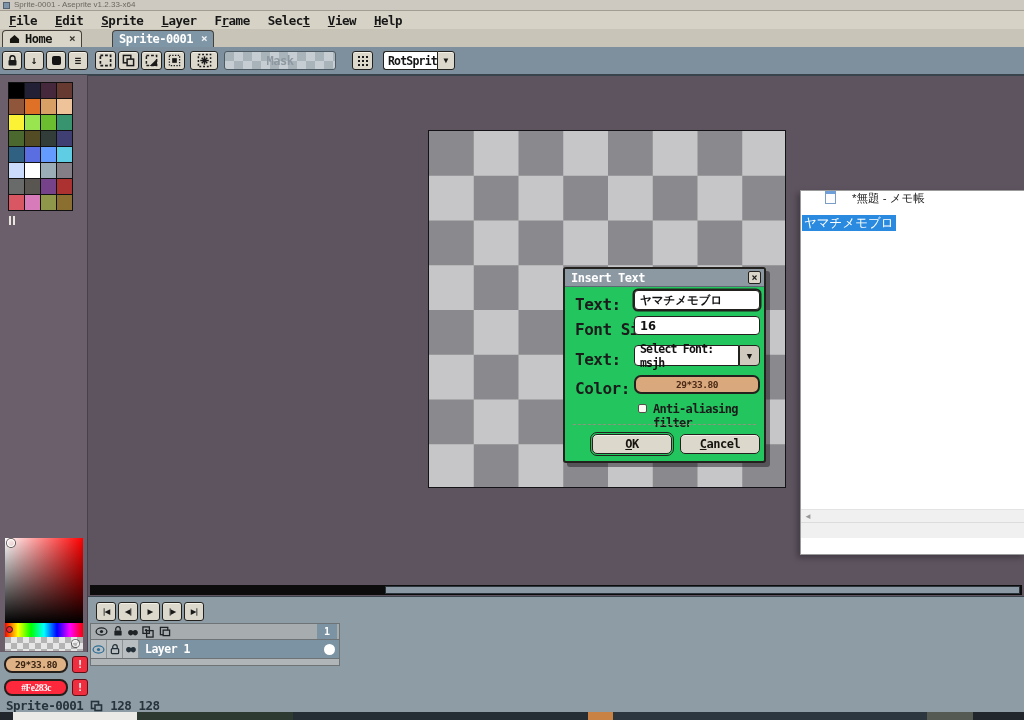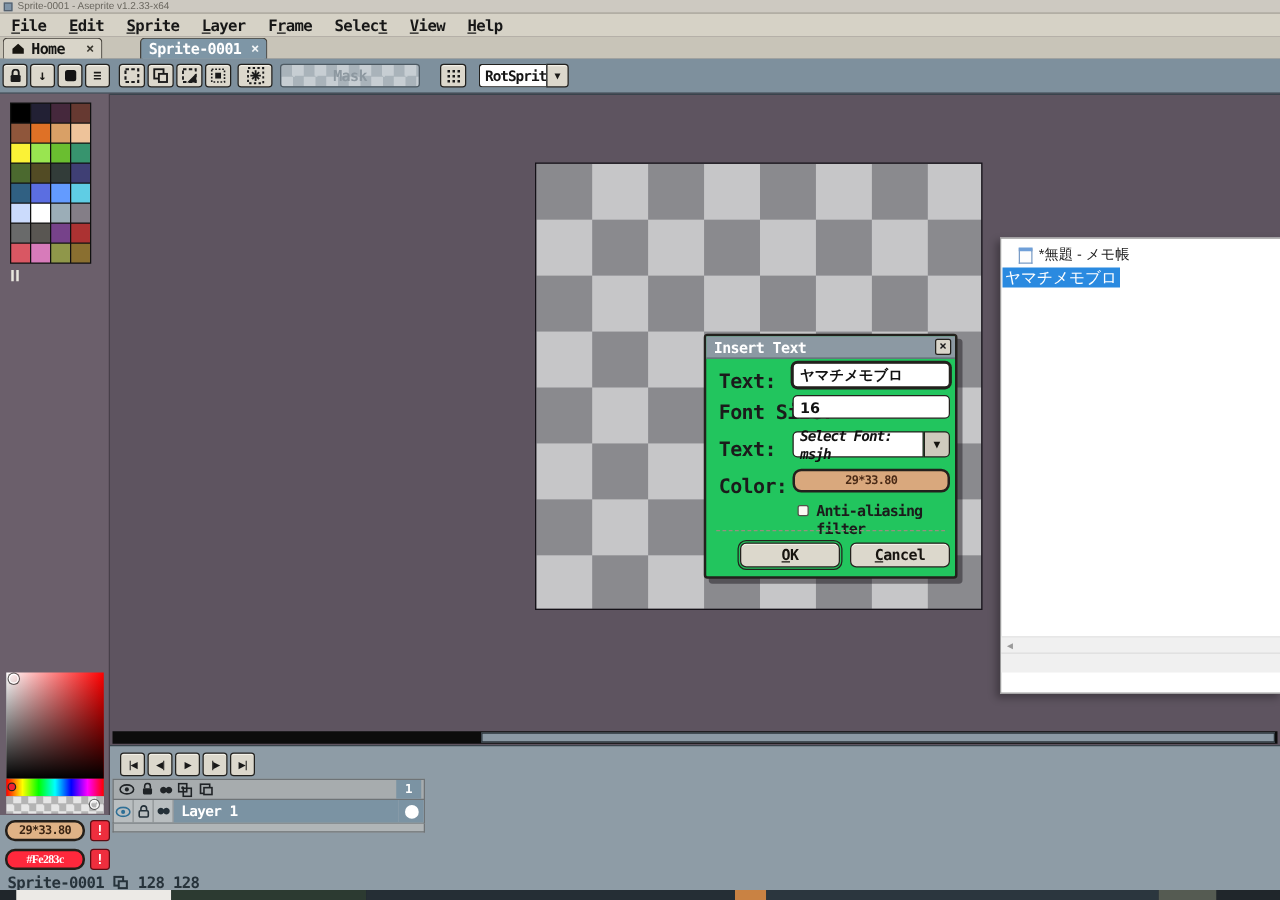--- a/index.html
+++ b/index.html
@@ -103,21 +103,21 @@
         font-size:12.5px;font-weight:bold;color:#27333b;letter-spacing:-0.5px;}
 
   
   .taskbar{position:absolute;left:0;top:712px;width:1024px;height:8px;background:#20262b;z-index:6;}
   .taskbar div{position:absolute;top:0;height:8px;}
 
   
   .notepad{position:absolute;left:800px;top:190px;width:226px;height:365px;background:#fff;
         border:1px solid #9b9b9b;box-shadow:-3px 3px 6px rgba(0,0,0,.3);z-index:4;
         font-family:"Liberation Sans",sans-serif;}
-  .np-title{height:20px;display:flex;align-items:flex-end;gap:5px;padding-left:14px;font-size:11.5px;color:#1b1b1b;}
+  .np-title{height:20px;display:flex;align-items:flex-start;gap:16px;padding-left:24px;font-size:11.5px;color:#1b1b1b;}
   .np-icon{width:11px;height:13px;background:#fdfdfd;border:1px solid #7a9cc6;border-top:3px solid #6f9fd8;flex:none;}
   .np-menu{height:16px;display:flex;align-items:center;border-bottom:1px solid #ececec;}
   .np-menu span{font-size:11px;color:#1b1b1b;padding:0 7px;}
   .np-text{height:298px;position:relative;padding:2px 1px;}
   .np-sel{display:inline-block;background:#2a8ae0;color:#fff;font-size:12.5px;padding:0 2px;line-height:16px;}
   .np-hscroll{height:13px;background:#f0f0f0;border-top:1px solid #e3e3e3;display:flex;align-items:center;padding-left:3px;}
   .np-hscroll .arr{font-size:8px;color:#9a9a9a;}
   .np-status{height:16px;background:#f0f0f0;border-top:1px solid #dcdcdc;}
 
   
@@ -128,21 +128,21 @@
         border-bottom:1px solid #5d6972;}
   .dlg-close{position:absolute;right:3px;top:2px;width:13px;height:13px;background:#d9d5c9;
         border:1px solid #23211d;display:flex;align-items:center;justify-content:center;
         font-size:10px;font-weight:bold;color:#1b1b1b;border-radius:2px;}
   .dlg-label{position:absolute;left:10px;font-size:16px;font-weight:bold;color:#1b1b1b;letter-spacing:-0.5px;}
   .dlg-input{position:absolute;left:69px;width:126px;background:#fff;border:1.5px solid #23211d;
         border-radius:4px;font-size:11.5px;font-weight:bold;color:#111;display:flex;align-items:center;padding-left:5px;
         font-family:"DejaVu Sans",sans-serif;}
   .dlg-text{top:21px;height:20px;box-shadow:0 0 0 1.5px #23211d;}
   .dlg-size{top:47px;height:19px;}
-  .dlg-font{top:76px;height:21px;width:105px;border-radius:4px 0 0 4px;letter-spacing:-0.8px;font-family:"DejaVu Sans Mono",monospace;font-style:italic;}
+  .dlg-font{top:76px;height:21px;width:105px;border-radius:4px 0 0 4px;letter-spacing:-0.8px;font-family:"DejaVu Sans Mono",monospace;}
   .dlg-font-arrow{position:absolute;left:174px;top:76px;width:21px;height:21px;background:#cfcabd;
         border:1.5px solid #23211d;border-radius:0 4px 4px 0;display:flex;align-items:center;justify-content:center;
         font-size:9px;color:#16140f;}
   .dlg-color{position:absolute;left:69px;top:106px;width:126px;height:19px;border:2px solid #23211d;
         border-radius:7px;display:flex;align-items:center;justify-content:center;
         font-size:9.5px;font-weight:bold;color:#4a2a16;letter-spacing:-0.5px;}
   .dlg-check{position:absolute;left:73px;top:135px;width:9px;height:9px;background:#fbf9f4;
         border:1px solid #55504a;border-radius:2px;}
   .dlg-checklabel{position:absolute;left:88px;top:133px;font-size:12px;font-weight:bold;color:#1b1b1b;letter-spacing:-0.7px;}
   .dlg-sep{position:absolute;left:8px;right:8px;top:155px;border-top:1px dashed #96917f;}

